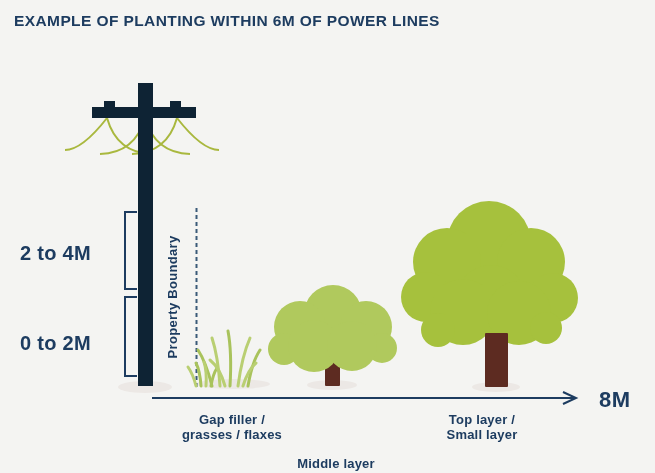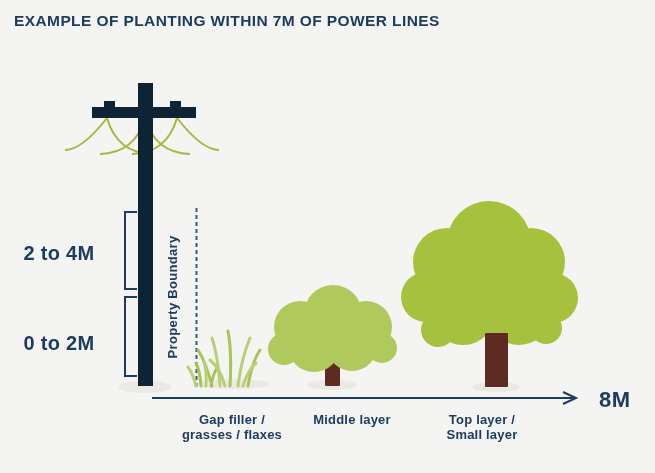--- a/index.html
+++ b/index.html
@@ -23,22 +23,22 @@
     position: absolute;
     color: #1d3c60;
     font-weight: bold;
   }
   #title {
     left: 14px; top: 12px;
     font-size: 15.5px;
     letter-spacing: 0.4px;
   }
   .zone-label {
-    left: 12px; width: 94px;
-    text-align: center;
+    left: 20px; width: 94px;
+    text-align: left;
     font-size: 20px;
     letter-spacing: 0.3px;
   }
   #zone-upper { top: 242px; }
   #zone-lower { top: 332px; }
   #boundary-label {
     left: 172px; top: 297px;
     transform: translate(-50%, -50%) rotate(-90deg);
     white-space: nowrap;
     font-size: 13px;
@@ -52,21 +52,21 @@
   }
   .layer-label {
     top: 412px;
     text-align: center;
     font-size: 13px;
     line-height: 15px;
     letter-spacing: 0.2px;
   }
   .layer-label span { display: block; }
   #layer-label-0 { left: 162px; width: 140px; }
-  #layer-label-1 { left: 282px; width: 140px; }
+  #layer-label-1 { left: 266px; width: 140px; margin-top: 44px; }
   #layer-label-2 { left: 412px; width: 140px; }
 </style>
 </head>
 <body>
 
 <div id="stage">
 
   <svg id="diagram-svg" width="655" height="473" viewBox="0 0 655 473">
 
     <g fill="#ece8e5">
@@ -145,21 +145,21 @@
       </g>
       <rect x="485" y="333" width="23" height="54" rx="1" fill="#5d2b21"></rect>
     </g>
 
     <g fill="none" stroke-width="2" stroke="#1d3c60">
       <line x1="152" y1="398" x2="574" y2="398"></line>
       <path d="M563,392 L576,398 L563,404"></path>
     </g>
   </svg>
 
-  <div id="title" class="txt">EXAMPLE OF PLANTING WITHIN 7M OF POWER LINES</div>
+  <div id="title" class="txt">EXAMPLE OF PLANTING WITHIN 6M OF POWER LINES</div>
 
   <div id="zone-upper" class="txt zone-label">2 to 4M</div>
   <div id="zone-lower" class="txt zone-label">0 to 2M</div>
 
   <div id="boundary-label" class="txt">Property Boundary</div>
 
   <div id="distance-label" class="txt">8M</div>
 
   <div id="layer-label-0" class="txt layer-label">
     <span>Gap filler /</span>

